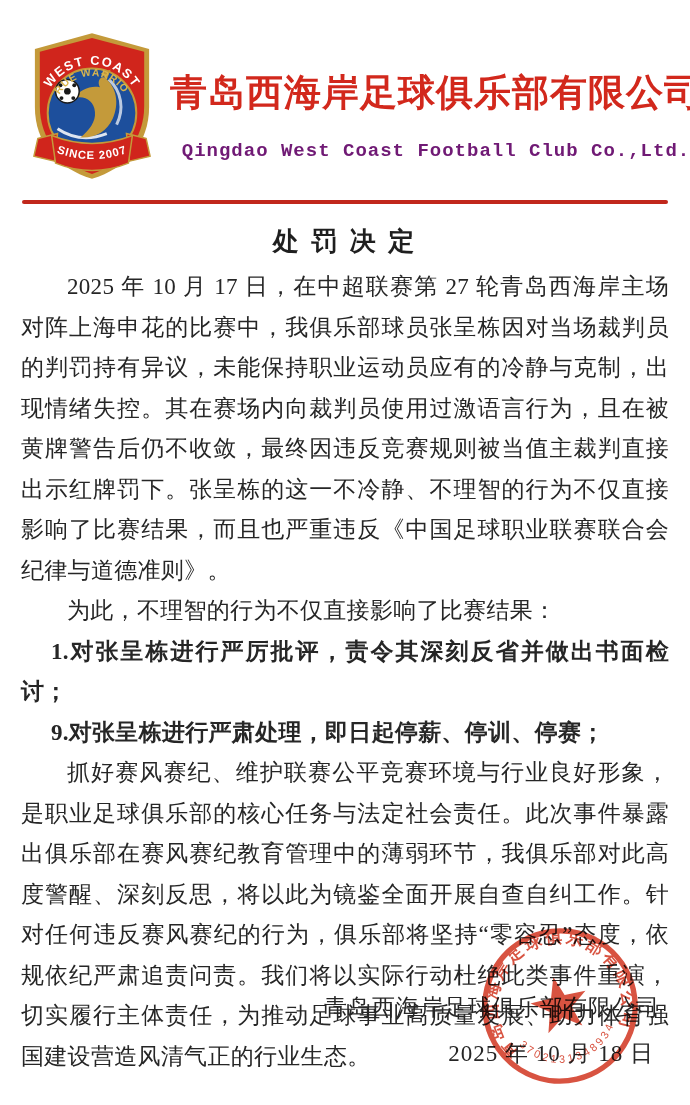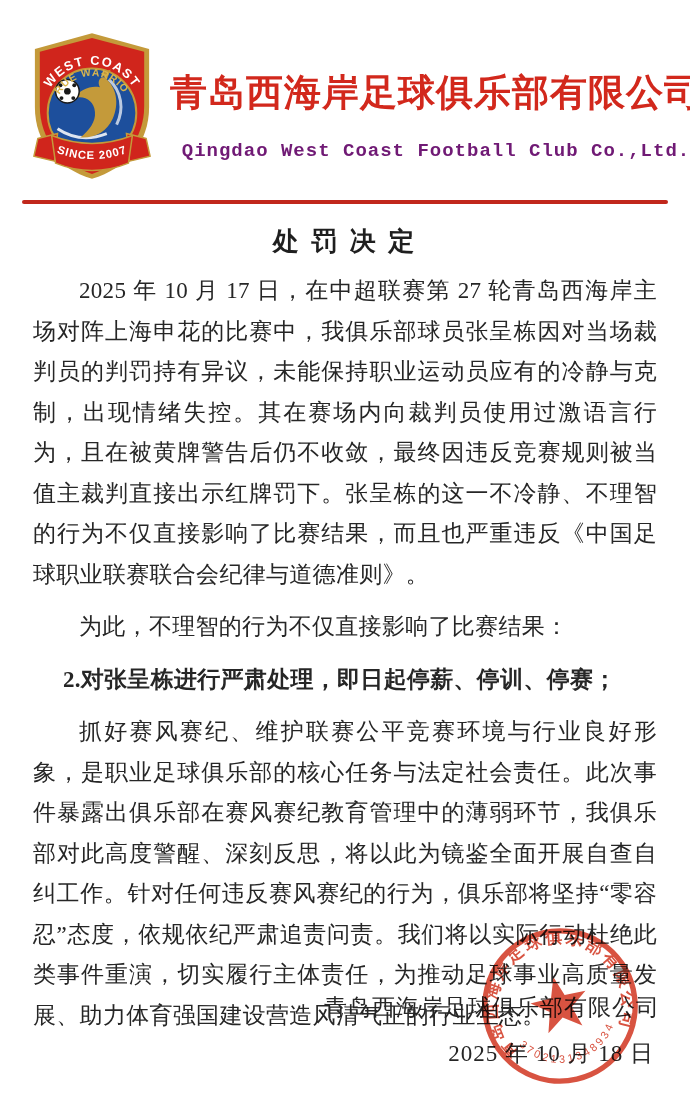--- a/index.html
+++ b/index.html
@@ -56,21 +56,21 @@
   .letter-body { padding: 0 21px; }
   .letter-title {
     margin: 20px 0 8px 0;
     text-align: center;
     font-size: 26px;
     font-weight: 700;
     color: #1f1f1f;
     letter-spacing: 3px;
   }
   .para {
-    margin: 12px;
+    margin: 0;
     font-size: 23px;
     line-height: 40.5px;
     text-align: justify;
     text-indent: 2em;
     letter-spacing: 0.3px;
   }
   .para.decision {
     font-weight: 700;
     text-indent: 1.3em;
   }
@@ -161,21 +161,22 @@
       <div class="company-en">Qingdao West Coast Football Club Co.,Ltd.</div>
     </div>
   </header>
 
   <div class="rule"></div>
 
   <main class="letter-body">
     <h1 class="letter-title">处 罚 决 定</h1>
     <p class="para">2025 年 10 月 17 日，在中超联赛第 27 轮青岛西海岸主场对阵上海申花的比赛中，我俱乐部球员张呈栋因对当场裁判员的判罚持有异议，未能保持职业运动员应有的冷静与克制，出现情绪失控。其在赛场内向裁判员使用过激语言行为，且在被黄牌警告后仍不收敛，最终因违反竞赛规则被当值主裁判直接出示红牌罚下。张呈栋的这一不冷静、不理智的行为不仅直接影响了比赛结果，而且也严重违反《中国足球职业联赛联合会纪律与道德准则》。</p>
     <p class="para">为此，不理智的行为不仅直接影响了比赛结果：</p>
-    <p class="para decision">2.对张呈栋进行严肃处理，即日起停薪、停训、停赛；</p>
+    <p class="para decision">1.对张呈栋进行严厉批评，责令其深刻反省并做出书面检讨；</p>
+    <p class="para decision">9.对张呈栋进行严肃处理，即日起停薪、停训、停赛；</p>
     <p class="para">抓好赛风赛纪、维护联赛公平竞赛环境与行业良好形象，是职业足球俱乐部的核心任务与法定社会责任。此次事件暴露出俱乐部在赛风赛纪教育管理中的薄弱环节，我俱乐部对此高度警醒、深刻反思，将以此为镜鉴全面开展自查自纠工作。针对任何违反赛风赛纪的行为，俱乐部将坚持“零容忍”态度，依规依纪严肃追责问责。我们将以实际行动杜绝此类事件重演，切实履行主体责任，为推动足球事业高质量发展、助力体育强国建设营造风清气正的行业生态。</p>
   </main>
 
   <div class="signature-company">青岛西海岸足球俱乐部有限公司</div>
   <div class="signature-date">2025 年 10 月 18 日</div>
 
   <div class="seal">
     <svg width="168" height="168" viewBox="-85 -85 170 170">
       <g transform="rotate(-13)">
         <circle cx="0" cy="0" r="76" fill="none" stroke="#d4402c" stroke-width="5.5"></circle>

